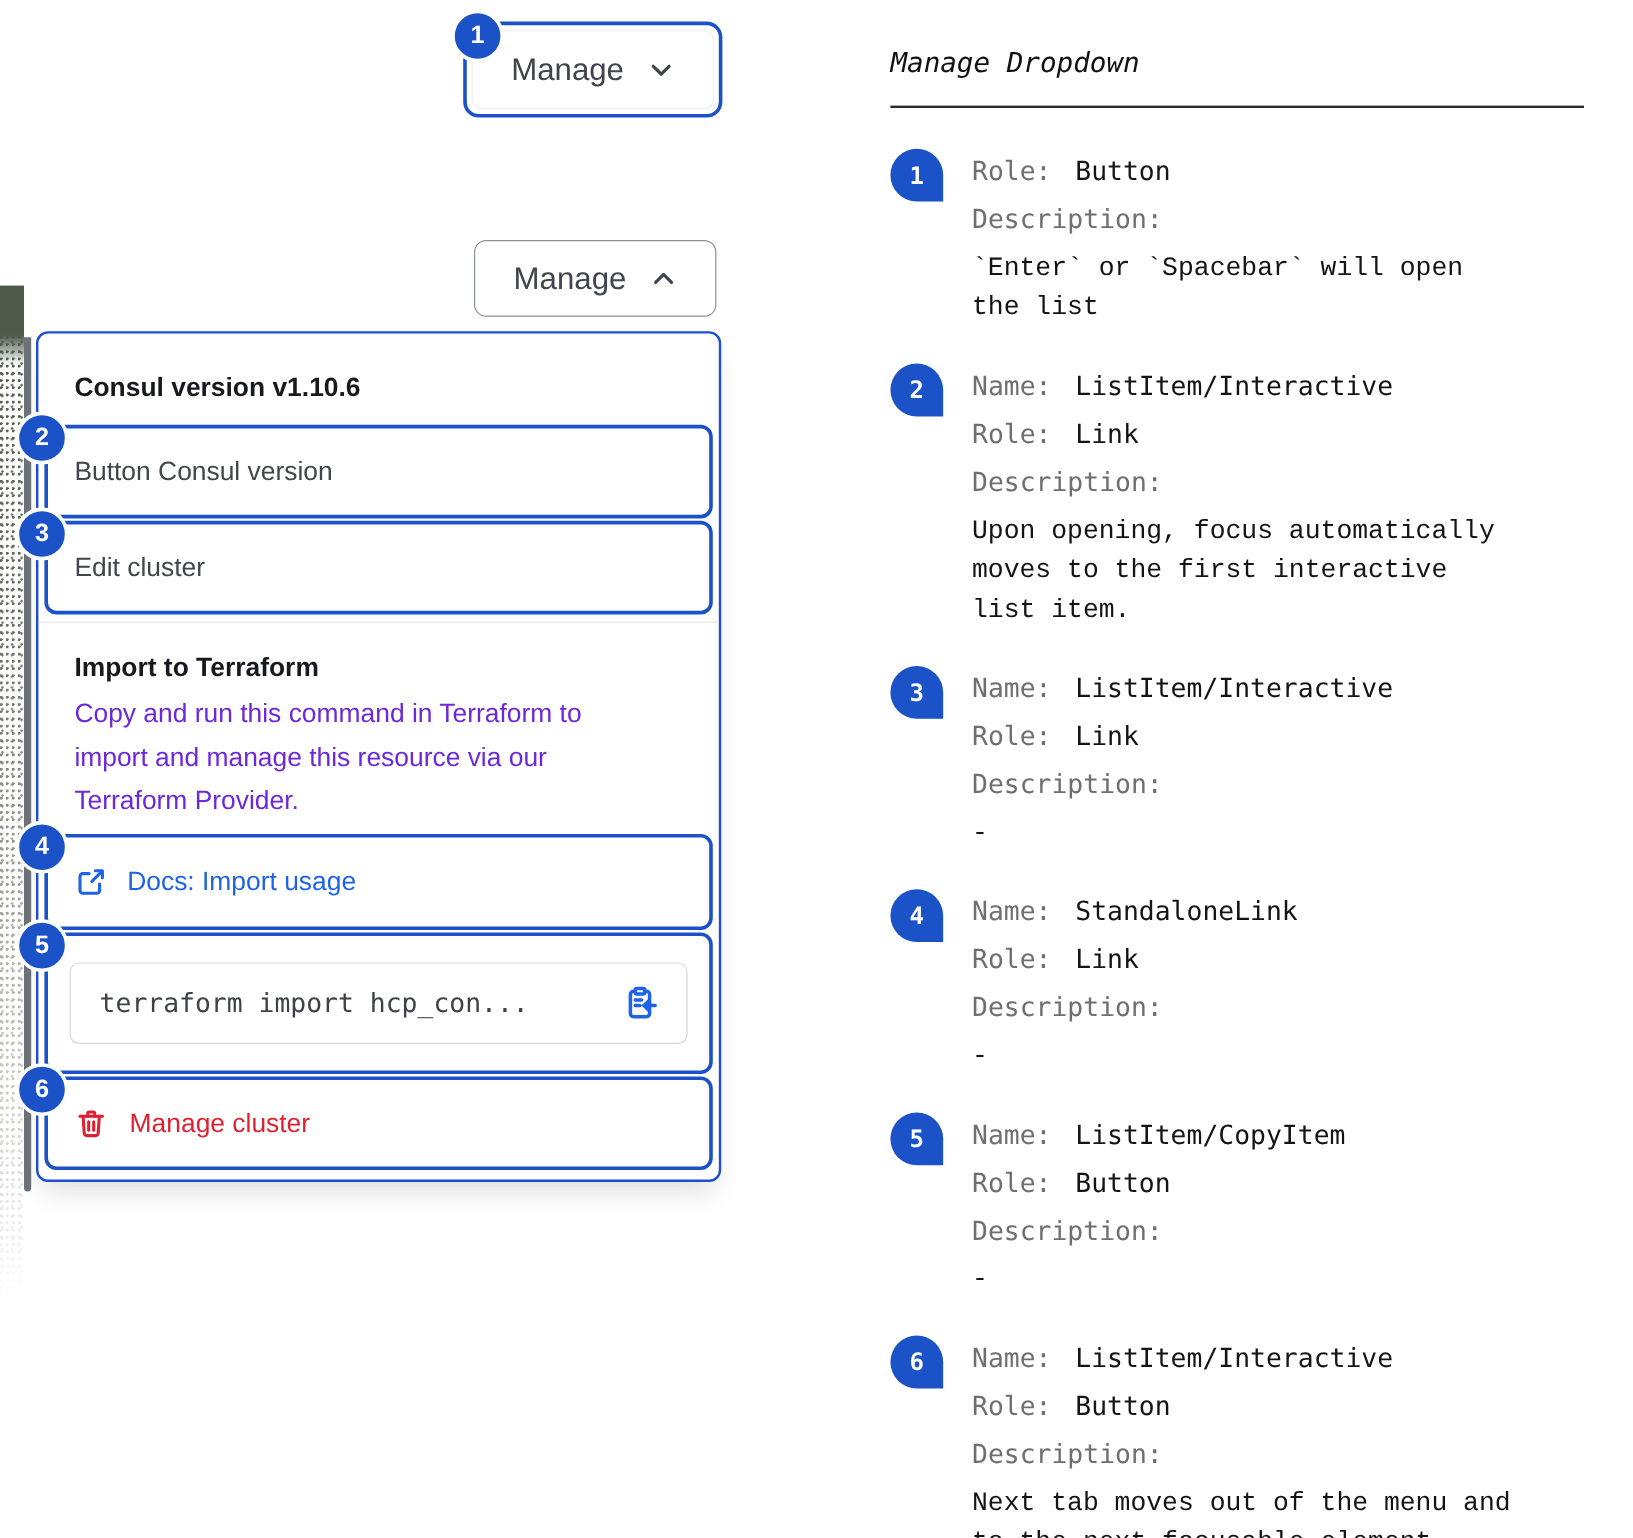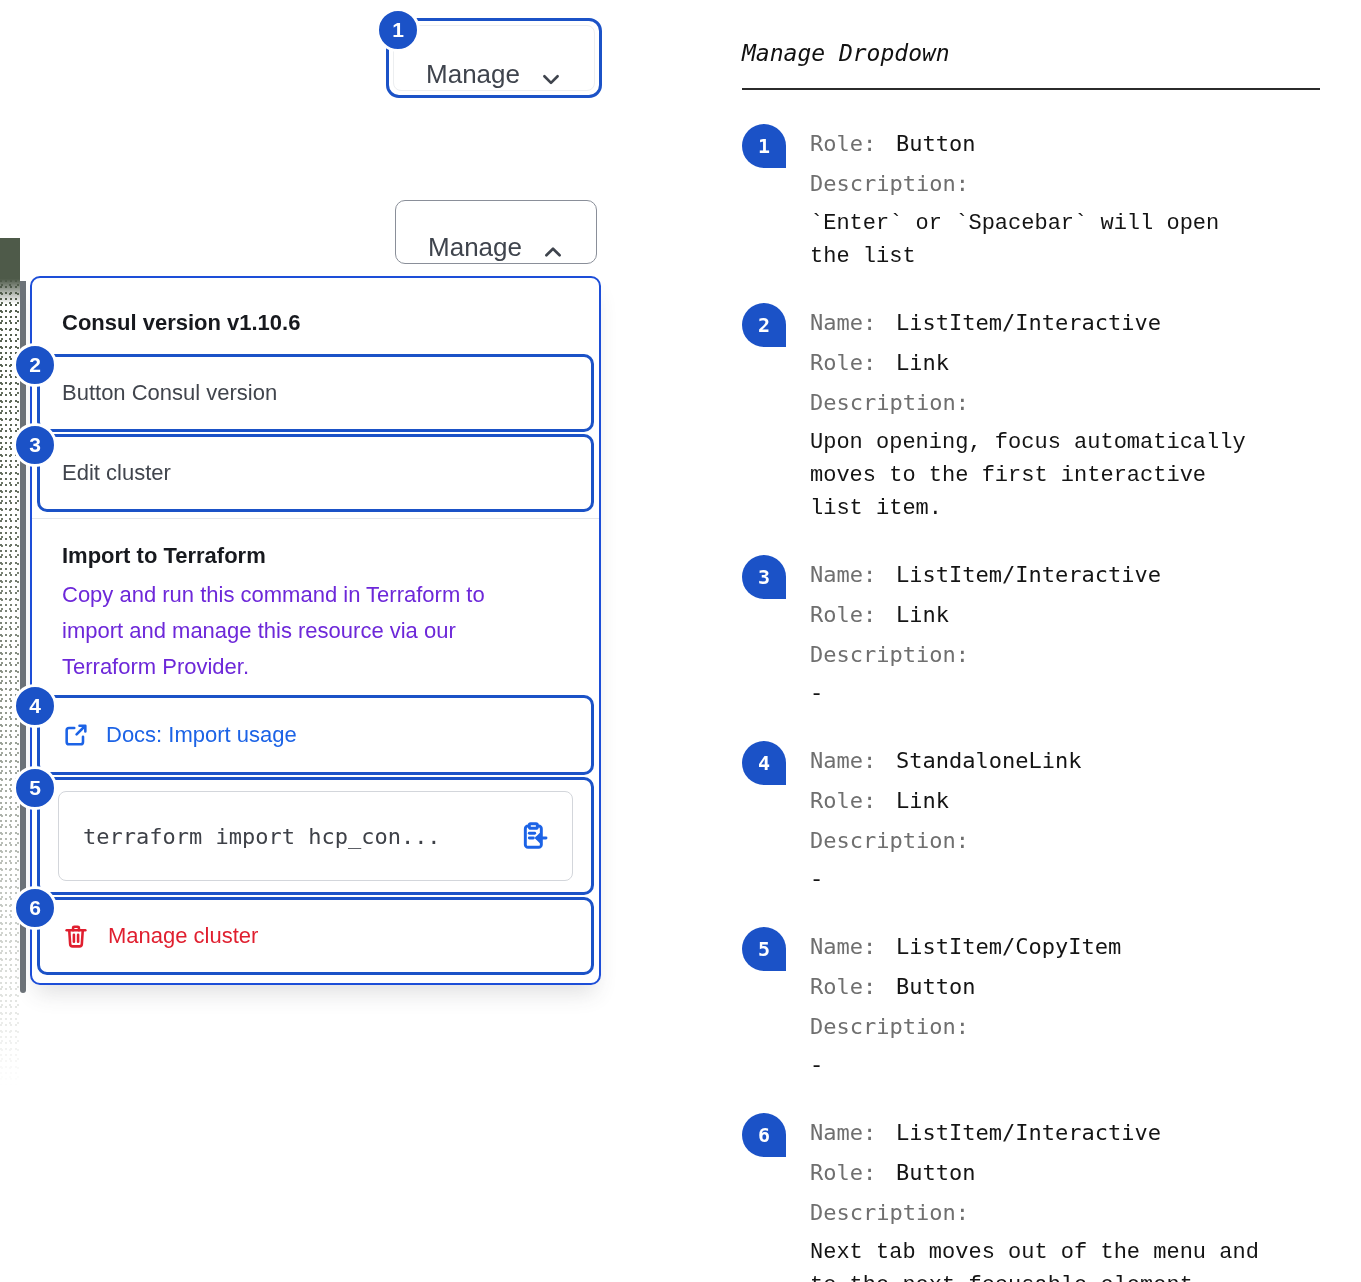--- a/index.html
+++ b/index.html
@@ -39,21 +39,21 @@
     background:var(--accent);color:#fff;font-weight:700;font-size:20px;
     display:flex;align-items:center;justify-content:center;flex:0 0 44px;
   }
 
   
   .focus-ring{
     position:absolute;border:3px solid var(--accent);border-radius:13px;
     padding:4px;background:#fff;box-sizing:border-box;
   }
   .btn{
-    background:#fff;display:flex;align-items:flex-end;justify-content:center;gap:20px;
+    background:#fff;display:flex;align-items:center;justify-content:center;gap:20px;
     color:#3f444d;font-size:26px;border-radius:8px;box-sizing:border-box;
     cursor:pointer;
   }
   .btn .chev{display:flex;align-items:center;color:#3f444d;}
   #manage-closed{left:386px;top:18px;width:216px;height:80px;}
   #manage-closed .btn{width:100%;height:100%;border:1px solid #eceef0;}
   #manage-open{
     position:absolute;left:395px;top:200px;width:202px;height:64px;
     border:1.5px solid #8a8f99;border-radius:10px;
   }
@@ -77,21 +77,21 @@
   .row-std{height:78px;font-size:22px;color:#41454d;}
   .divider{border:none;border-top:1px solid #e4e6ea;margin:6px 0 0 0;}
   .section-pad{padding-top:24px;}
   .para{
     font-size:22px;line-height:36px;color:#6d28d9;margin:8px 30px 10px 30px;width:480px;
   }
   .row-docs{height:80px;gap:16px;color:var(--link);font-size:22px;font-weight:500;margin-top:10px;}
   .row-docs .icon{display:flex;color:var(--link);}
   .row-copy{height:118px;margin-top:8px;padding:0;align-items:center;}
   .code-box{
-    flex:1;margin:15px 18px;height:90px;border:1px solid #d3d6db;border-radius:8px;
+    flex:1;margin:15px 18px;height:68px;border:1px solid #d3d6db;border-radius:8px;
     box-sizing:border-box;display:flex;align-items:center;justify-content:space-between;
     padding:0 22px 0 24px;
     gap:45px;
   }
   .code-text{font-family:"DejaVu Sans Mono", monospace;font-size:22px;color:#3e4148;}
   .copy-icon{display:flex;color:var(--link);cursor:pointer;}
   .row-delete{height:78px;margin-top:6px;gap:18px;color:var(--danger);font-size:22px;font-weight:500;}
   .row-delete .icon{display:flex;color:var(--danger);}
 
   

